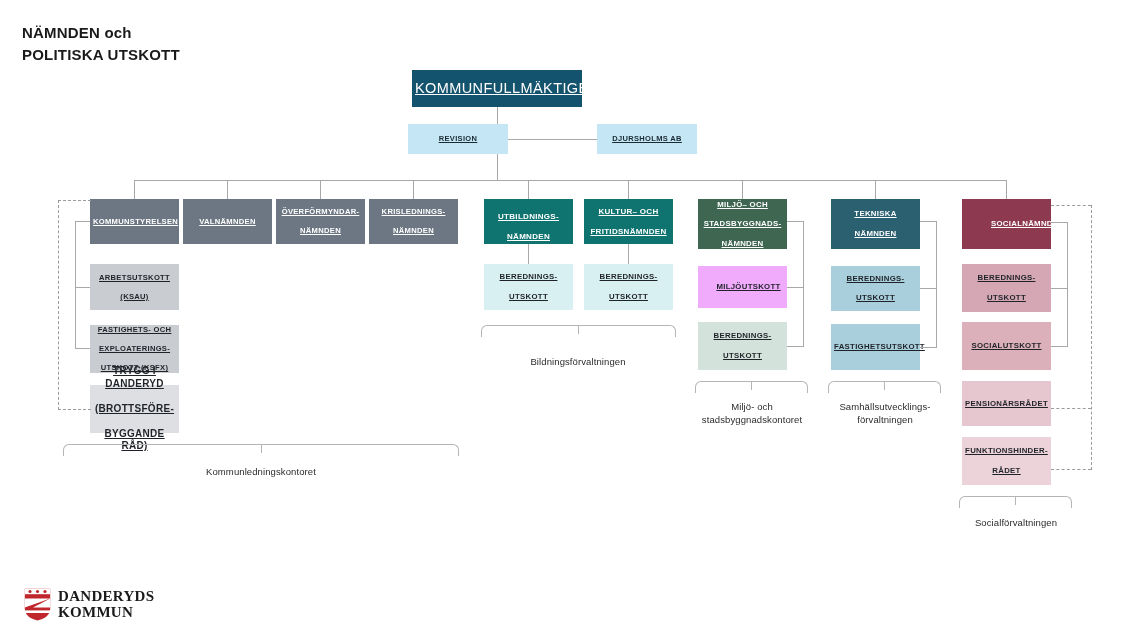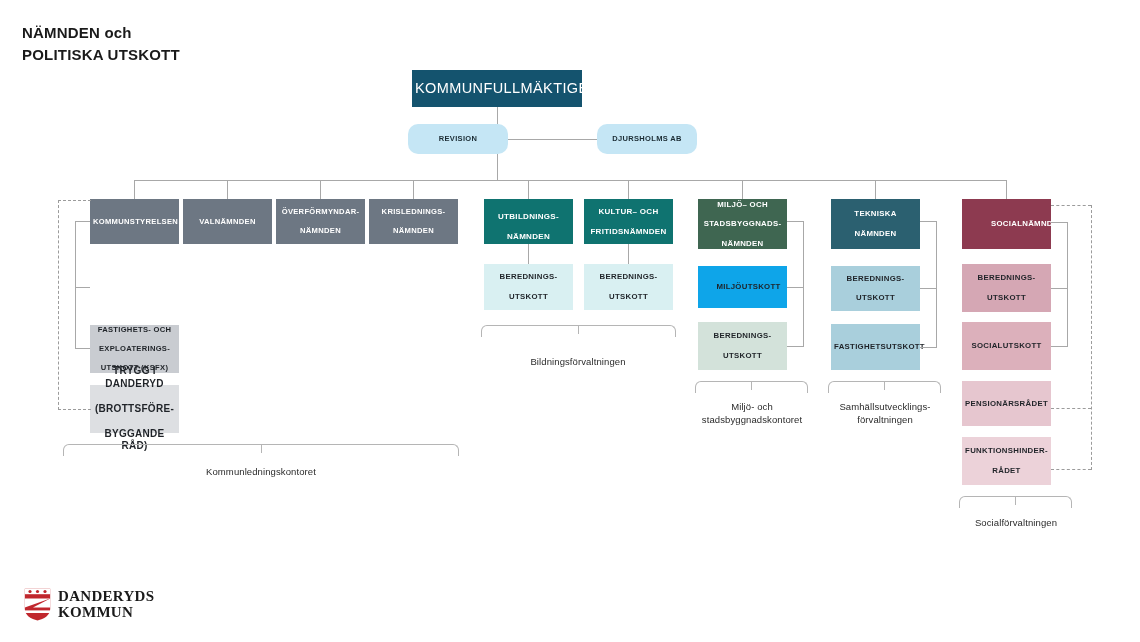--- a/index.html
+++ b/index.html
@@ -20,35 +20,36 @@
     letter-spacing:.2px;color:#1a1a1a;
   }
 
   
   .box{
     position:absolute;box-sizing:border-box;
     display:flex;align-items:center;justify-content:center;
     text-align:center;line-height:1.25;
     padding:2px 3px;
     letter-spacing:.2px;
+    text-decoration:underline;
   }
   .box span{display:block;width:100%;}
 
   .b-root{background:#14536e;color:#ffffff;font-size:14.5px;letter-spacing:.4px;}
-  .b-lightblue{background:#c5e6f5;color:#1a2b33;font-size:7.5px;font-weight:bold;letter-spacing:.35px;border-radius:10px;}
+  .b-lightblue{background:#c5e6f5;color:#1a2b33;font-size:7.5px;font-weight:bold;letter-spacing:.35px;}
 
   .b-gray{background:#6d7783;color:#ffffff;font-size:7.6px;font-weight:bold;letter-spacing:.3px;}
   .b-gray-l{background:#c9ccd1;color:#1f2328;font-size:7.6px;font-weight:bold;letter-spacing:.3px;}
   .b-gray-l2{background:#dddfe2;color:#1f2328;font-size:10px;font-weight:bold;letter-spacing:.3px;}
 
   .b-teal{background:#0f7370;color:#ffffff;font-size:8px;font-weight:bold;letter-spacing:.3px;}
   .b-teal-l{background:#d9f0f2;color:#1f2328;font-size:7.8px;font-weight:bold;letter-spacing:.3px;}
 
   .b-green{background:#3f6651;color:#ffffff;font-size:7.8px;font-weight:bold;letter-spacing:.3px;}
-  .b-green-l{background:#0ea5e9;color:#1f2328;font-size:7.8px;font-weight:bold;letter-spacing:.3px;padding-left:15px;}
+  .b-green-l{background:#f0abfc;color:#1f2328;font-size:7.8px;font-weight:bold;letter-spacing:.3px;padding-left:15px;}
   .b-green-l2{background:#d3e2da;color:#1f2328;font-size:7.8px;font-weight:bold;letter-spacing:.3px;}
 
   .b-blue{background:#2b6070;color:#ffffff;font-size:7.8px;font-weight:bold;letter-spacing:.3px;}
   .b-blue-l{background:#a9cfdc;color:#1f2328;font-size:7.8px;font-weight:bold;letter-spacing:.3px;}
 
   .b-maroon{background:#8d3a50;color:#ffffff;font-size:7.8px;font-weight:bold;letter-spacing:.3px;padding-left:29px;}
   .b-pink1{background:#d5a7b4;color:#1f2328;font-size:7.8px;font-weight:bold;letter-spacing:.3px;}
   .b-pink2{background:#dcb0bb;color:#1f2328;font-size:7.8px;font-weight:bold;letter-spacing:.3px;}
   .b-pink3{background:#e6c6cf;color:#1f2328;font-size:7.8px;font-weight:bold;letter-spacing:.3px;}
   .b-pink4{background:#ecd2d9;color:#1f2328;font-size:7.8px;font-weight:bold;letter-spacing:.3px;}
@@ -117,20 +118,26 @@
   <div class="ln lnv" style="left:528px;top:180px;height:19px;"></div>
   <div class="ln lnv" style="left:628px;top:180px;height:19px;"></div>
   <div class="ln lnv" style="left:742px;top:180px;height:19px;"></div>
   <div class="ln lnv" style="left:875px;top:180px;height:19px;"></div>
   <div class="ln lnv" style="left:1006px;top:180px;height:19px;"></div>
 
   <div class="box b-gray" style="left:90px;top:199px;width:89px;height:45px;">
     <span>KOMMUNSTYRELSEN</span>
   </div>
 
+  <div class="box b-gray-l" style="left:90px;top:264px;width:89px;height:46px;">
+    <span>
+      <span>ARBETSUTSKOTT</span><br>
+      <span>(KSAU)</span>
+    </span>
+  </div>
 
   <div class="box b-gray-l" style="left:90px;top:325px;width:89px;height:48px;">
     <span>
       <span>FASTIGHETS- OCH</span><br>
       <span>EXPLOATERINGS-</span><br>
       <span>UTSKOTT (KSFX)</span>
     </span>
   </div>
 
   <div class="box b-gray-l2" style="left:90px;top:385px;width:89px;height:48px;">

